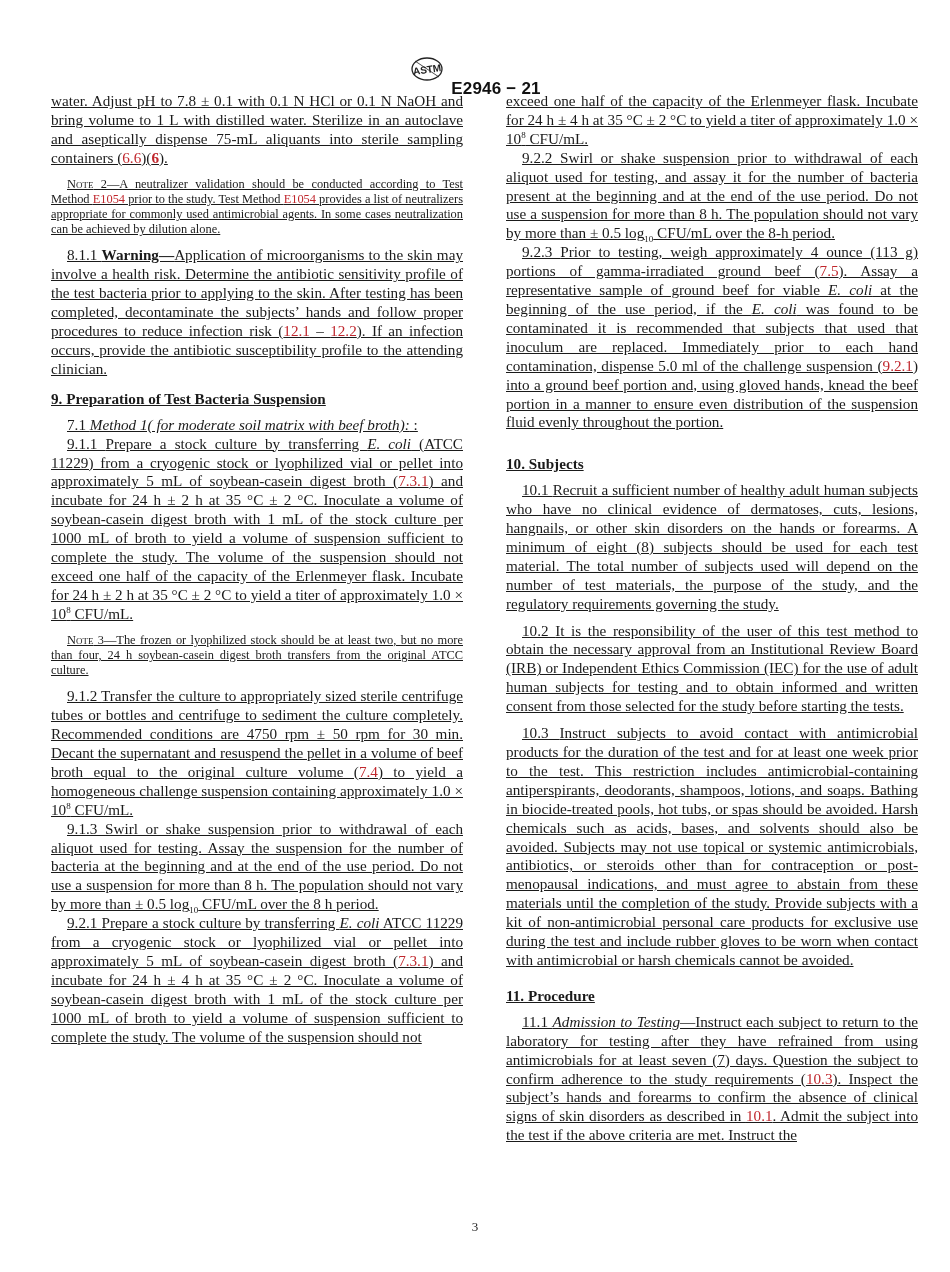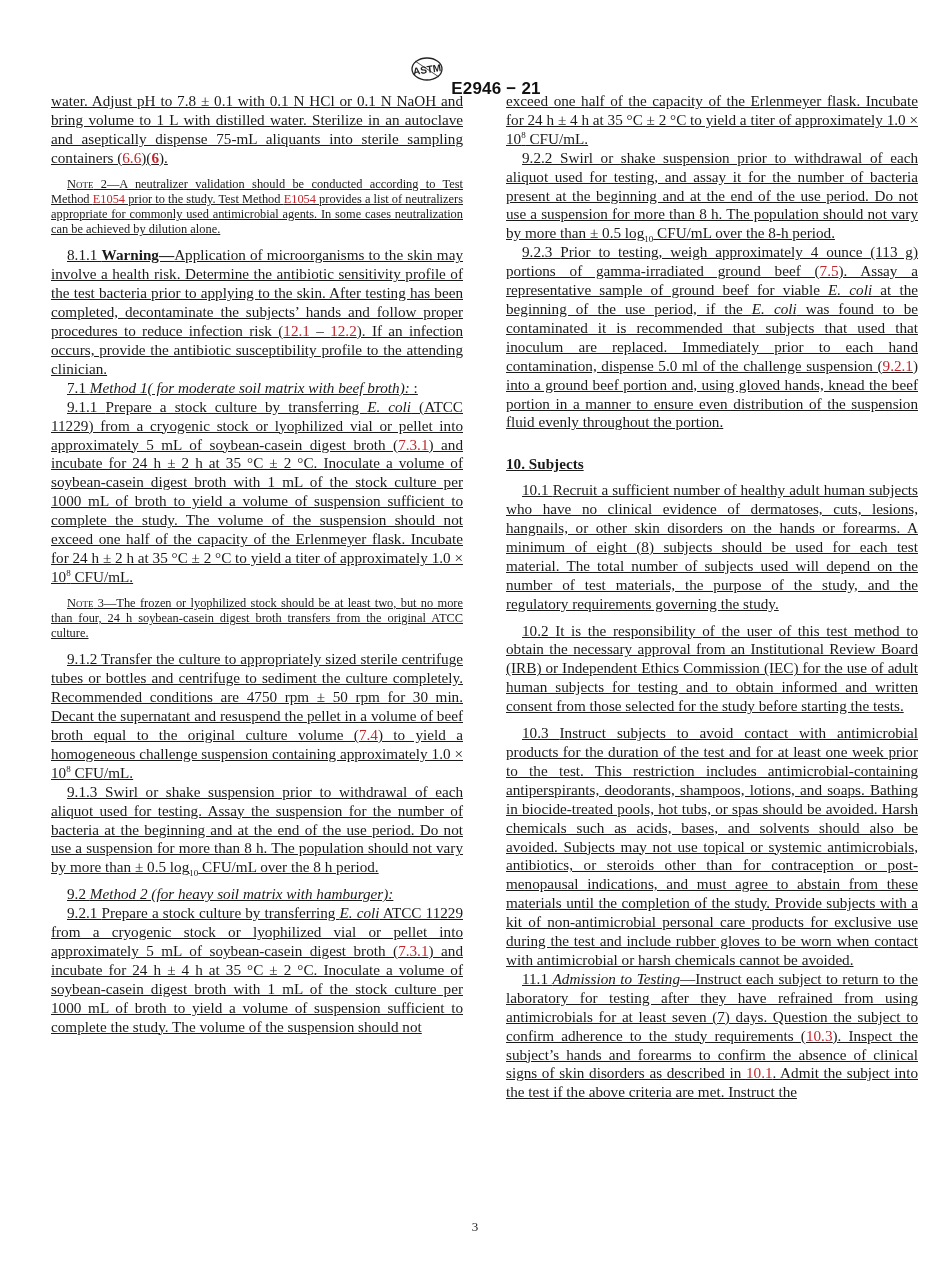--- a/index.html
+++ b/index.html
@@ -47,20 +47,21 @@
     <span class="note-label">Note</span><span> 2—A neutralizer validation should be conducted according to Test Method </span><a class="xref">E1054</a><span> prior to the study. Test Method </span><a class="xref">E1054</a><span> provides a list of neutralizers appropriate for commonly used antimicrobial agents. In some cases neutralization can be achieved by dilution alone.</span>
   </p>
 
 
 
 
   <p class="para">
     <span>8.1.1  </span><b>Warning—</b><span>Application of microorganisms to the skin may involve a health risk. Determine the antibiotic sensitivity profile of the test bacteria prior to applying to the skin. After testing has been completed, decontaminate the subjects’ hands and follow proper procedures to reduce infection risk (</span><a class="xref">12.1</a><span> – </span><a class="xref">12.2</a><span>). If an infection occurs, provide the antibiotic susceptibility profile to the attending clinician.</span>
   </p>
 
+  <p class="section-head">9.  Preparation of Test Bacteria Suspension</p>
 
   <p class="para">
     <span>7.1  </span><i>Method 1( for moderate soil matrix with beef broth):</i><span> :</span>
   </p>
 
   <p class="para">
     <span>9.1.1   </span><span>Prepare a stock culture by transferring </span><i>E. coli</i><span> (ATCC 11229) from a cryogenic stock or lyophilized vial or pellet into approximately 5 mL of soybean-casein digest broth (</span><a class="xref">7.3.1</a><span>) and incubate for 24 h ± 2 h at 35 °C ± 2 °C. Inoculate a volume of soybean-casein digest broth with 1 mL of the stock culture per 1000 mL of broth to yield a volume of suspension sufficient to complete the study. The volume of the suspension should not exceed one half of the capacity of the Erlenmeyer flask. Incubate for 24 h ± 2 h at 35 °C ± 2 °C to yield a titer of approximately 1.0 × 10</span><sup>8</sup><span> CFU/mL.</span>
   </p>
 
   <p class="note">
@@ -68,23 +69,20 @@
   </p>
 
   <p class="para">
     <span>9.1.2 </span><span>Transfer the culture to appropriately sized sterile centrifuge tubes or bottles and centrifuge to sediment the culture completely. Recommended conditions are 4750 rpm ± 50 rpm for 30 min. Decant the supernatant and resuspend the pellet in a volume of beef broth equal to the original culture volume (</span><a class="xref">7.4</a><span>) to yield a homogeneous challenge suspension containing approximately 1.0 × 10</span><sup>8</sup><span> CFU/mL.</span>
   </p>
 
   <p class="para">
     <span>9.1.3  </span><span>Swirl or shake suspension prior to withdrawal of each aliquot used for testing. Assay the suspension for the number of bacteria at the beginning and at the end of the use period. Do not use a suspension for more than 8 h. The population should not vary by more than ± 0.5 log</span><sub>10</sub><span> CFU/mL over the 8 h period.</span>
   </p>
 
-  <p class="para gap">
-    <span>9.2  </span><i>Method 2 (for heavy soil matrix with hamburger):</i>
-  </p>
 
   <p class="para">
     <span>9.2.1  </span><span>Prepare a stock culture by transferring </span><i>E. coli</i><span> ATCC 11229 from a cryogenic stock or lyophilized vial or pellet into approximately 5 mL of soybean-casein digest broth (</span><a class="xref">7.3.1</a><span>) and incubate for 24 h ± 4 h at 35 °C ± 2 °C. Inoculate a volume of soybean-casein digest broth with 1 mL of the stock culture per 1000 mL of broth to yield a volume of suspension sufficient to complete the study. The volume of the suspension should not</span>
   </p>
 </div>
 
 <div class="col right">
   <p>
     <span>exceed one half of the capacity of the Erlenmeyer flask. Incubate for 24 h ± 4 h at 35 °C ± 2 °C to yield a titer of approximately 1.0 × 10</span><sup>8</sup><span> CFU/mL.</span>
   </p>
@@ -104,19 +102,20 @@
   </p>
 
   <p class="para gap">
     <span>10.2  </span><span>It is the responsibility of the user of this test method to obtain the necessary approval from an Institutional Review Board (IRB) or Independent Ethics Commission (IEC) for the use of adult human subjects for testing and to obtain informed and written consent from those selected for the study before starting the tests.</span>
   </p>
 
   <p class="para gap">
     <span>10.3 </span><span>Instruct subjects to avoid contact with antimicrobial products for the duration of the test and for at least one week prior to the test. This restriction includes antimicrobial-containing antiperspirants, deodorants, shampoos, lotions, and soaps. Bathing in biocide-treated pools, hot tubs, or spas should be avoided. Harsh chemicals such as acids, bases, and solvents should also be avoided. Subjects may not use topical or systemic antimicrobials, antibiotics, or steroids other than for contraception or post-menopausal indications, and must agree to abstain from these materials until the completion of the study. Provide subjects with a kit of non-antimicrobial personal care products for exclusive use during the test and include rubber gloves to be worn when contact with antimicrobial or harsh chemicals cannot be avoided.</span>
   </p>
 
+  <p class="section-head" style="margin-top:17px">11.  Procedure</p>
 
   <p class="para">
     <span>11.1  </span><i>Admission to Testing</i><span>—Instruct each subject to return to the laboratory for testing after they have refrained from using antimicrobials for at least seven (7) days. Question the subject to confirm adherence to the study requirements (</span><a class="xref">10.3</a><span>). Inspect the subject’s hands and forearms to confirm the absence of clinical signs of skin disorders as described in </span><a class="xref">10.1</a><span>. Admit the subject into the test if the above criteria are met. Instruct the</span>
   </p>
 </div>
 
 <div class="page-num">3</div>
 
 </body></html>

